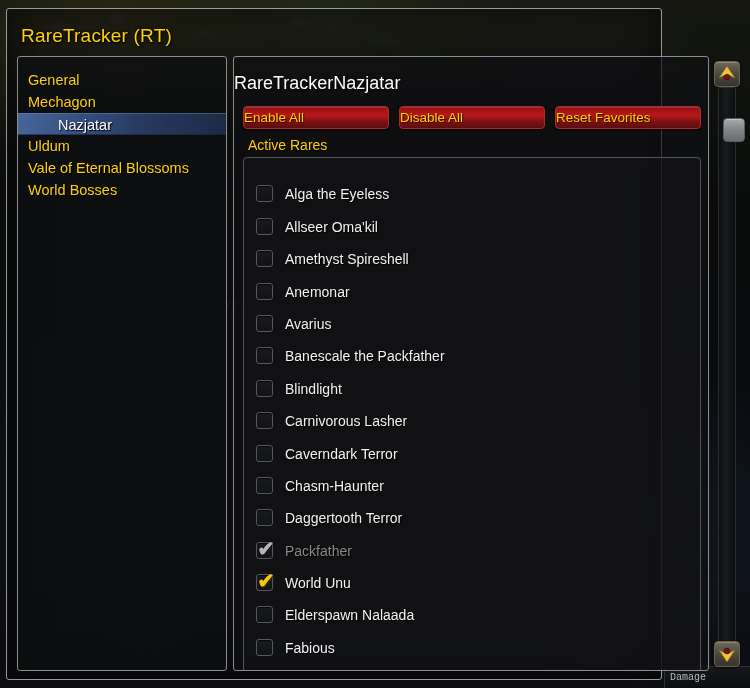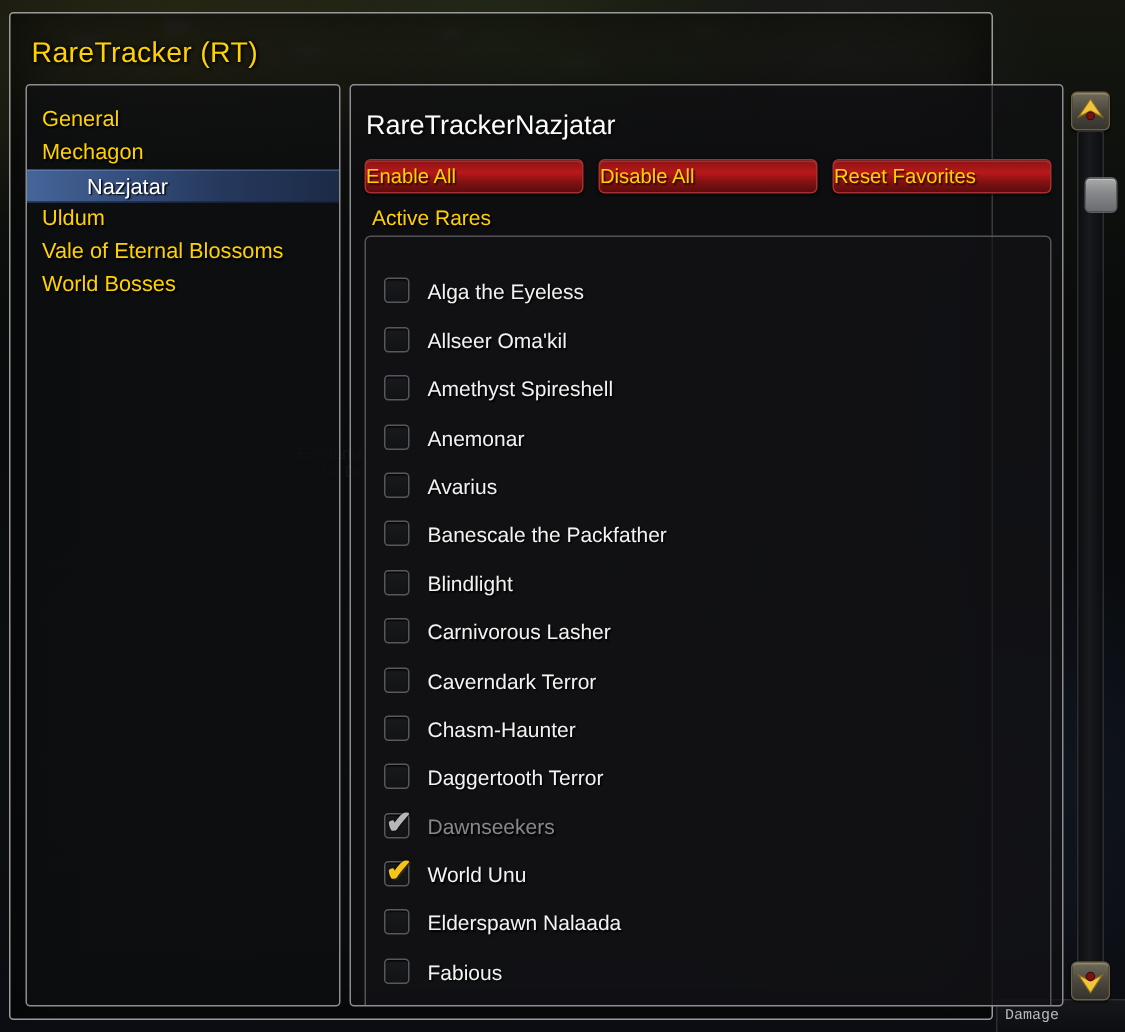--- a/index.html
+++ b/index.html
@@ -142,21 +142,21 @@
     width: 476px;
     height: 615px;
     border: 1px solid #8d8d8d;
     border-radius: 3px;
     background: rgba(15,16,18,0.70);
     overflow: hidden;
   }
 
   #content-title {
     position: absolute;
-    left: 10px;
+    left: 0;
     top: 16px;
     font-size: 18px;
     color: #fdfdfd;
     text-shadow: 1px 1px 2px #000;
   }
 
   
   #action-row {
     position: absolute;
     left: 9px;
@@ -375,21 +375,21 @@
           <span class="rare-name">Chasm-Haunter</span>
         </div>
         <div class="rare-row">
           <div class="cb"></div>
           <span class="rare-name">Daggertooth Terror</span>
         </div>
         <div class="rare-row checked-dim">
           <div class="cb">
             <span class="tick">✔</span>
           </div>
-          <span class="rare-name">Dawnseekers</span>
+          <span class="rare-name">Packfather</span>
         </div>
         <div class="rare-row checked">
           <div class="cb">
             <span class="tick">✔</span>
           </div>
           <span class="rare-name">World Unu</span>
         </div>
         <div class="rare-row">
           <div class="cb"></div>
           <span class="rare-name">Elderspawn Nalaada</span>

